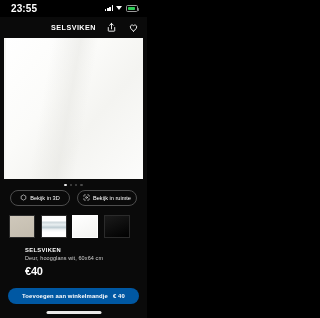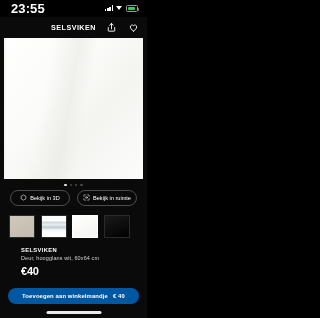--- a/index.html
+++ b/index.html
@@ -10,21 +10,21 @@
     overflow:hidden;
   }
   .phone { position:relative; width:147px; height:318px; background:#0a0a0a; }
 
   
   .statusbar {
     height:17px; display:flex; align-items:center;
     justify-content:space-between; padding:0 9px 0 11px;
     background:#000; color:#fff;
   }
-  .sb-time { font-size:13px; font-weight:bold; letter-spacing:.1px; }
+  .sb-time { font-size:10px; font-weight:bold; letter-spacing:.1px; }
   .sb-right { display:flex; align-items:center; gap:3px; }
   .bars { display:flex; align-items:flex-end; gap:.8px; height:6px; }
   .bars i { display:block; width:1.4px; background:#fff; border-radius:.3px; }
   .bars i:nth-child(1){height:2.2px}
   .bars i:nth-child(2){height:3.4px}
   .bars i:nth-child(3){height:4.6px}
   .bars i:nth-child(4){height:6px}
   .wifi { width:7px; height:6px; position:relative; }
   .wifi:after{
     content:""; position:absolute; left:0; top:1px;
@@ -81,21 +81,21 @@
   .sw .chip { position:absolute; inset:0; border:.7px solid #2b2b2b; }
   .sw.sel .chip { border:1.2px solid #ffffff; }
   .chip.beige{ background:linear-gradient(160deg,#cfc8bb,#c3bcae); }
   .chip.stripe{
     background:linear-gradient(180deg,#ffffff 0%,#ffffff 22%,#cfd9dd 30%,#e9eff1 42%,#bfcdd3 54%,#f2f5f6 66%,#ffffff 78%,#ffffff 100%);
   }
   .chip.white{ background:linear-gradient(155deg,#ffffff,#f3f3f1); }
   .chip.black{ background:linear-gradient(155deg,#1b1b1b,#000000); }
 
   
-  .info { padding:9px 21px 0; color:#fff; }
+  .info { padding:9px 1px 0; color:#fff;margin-left:24px; }
   .p-name { font-size:5.8px; font-weight:bold; letter-spacing:.35px; }
   .p-desc { font-size:5.5px; color:#cfcfcf; margin-top:2.4px; letter-spacing:.1px; }
   .p-price { font-size:11px; font-weight:bold; margin-top:4.5px; letter-spacing:-.2px; }
 
   
   .cta-wrap { position:absolute; left:0; right:0; bottom:14px; padding:0 8px; }
   .cta {
     width:100%; height:16.5px; border-radius:9px; background:#0058a3;
     color:#fff; font-size:5.9px; font-weight:bold;
     display:flex; align-items:center; justify-content:center; gap:5px;

